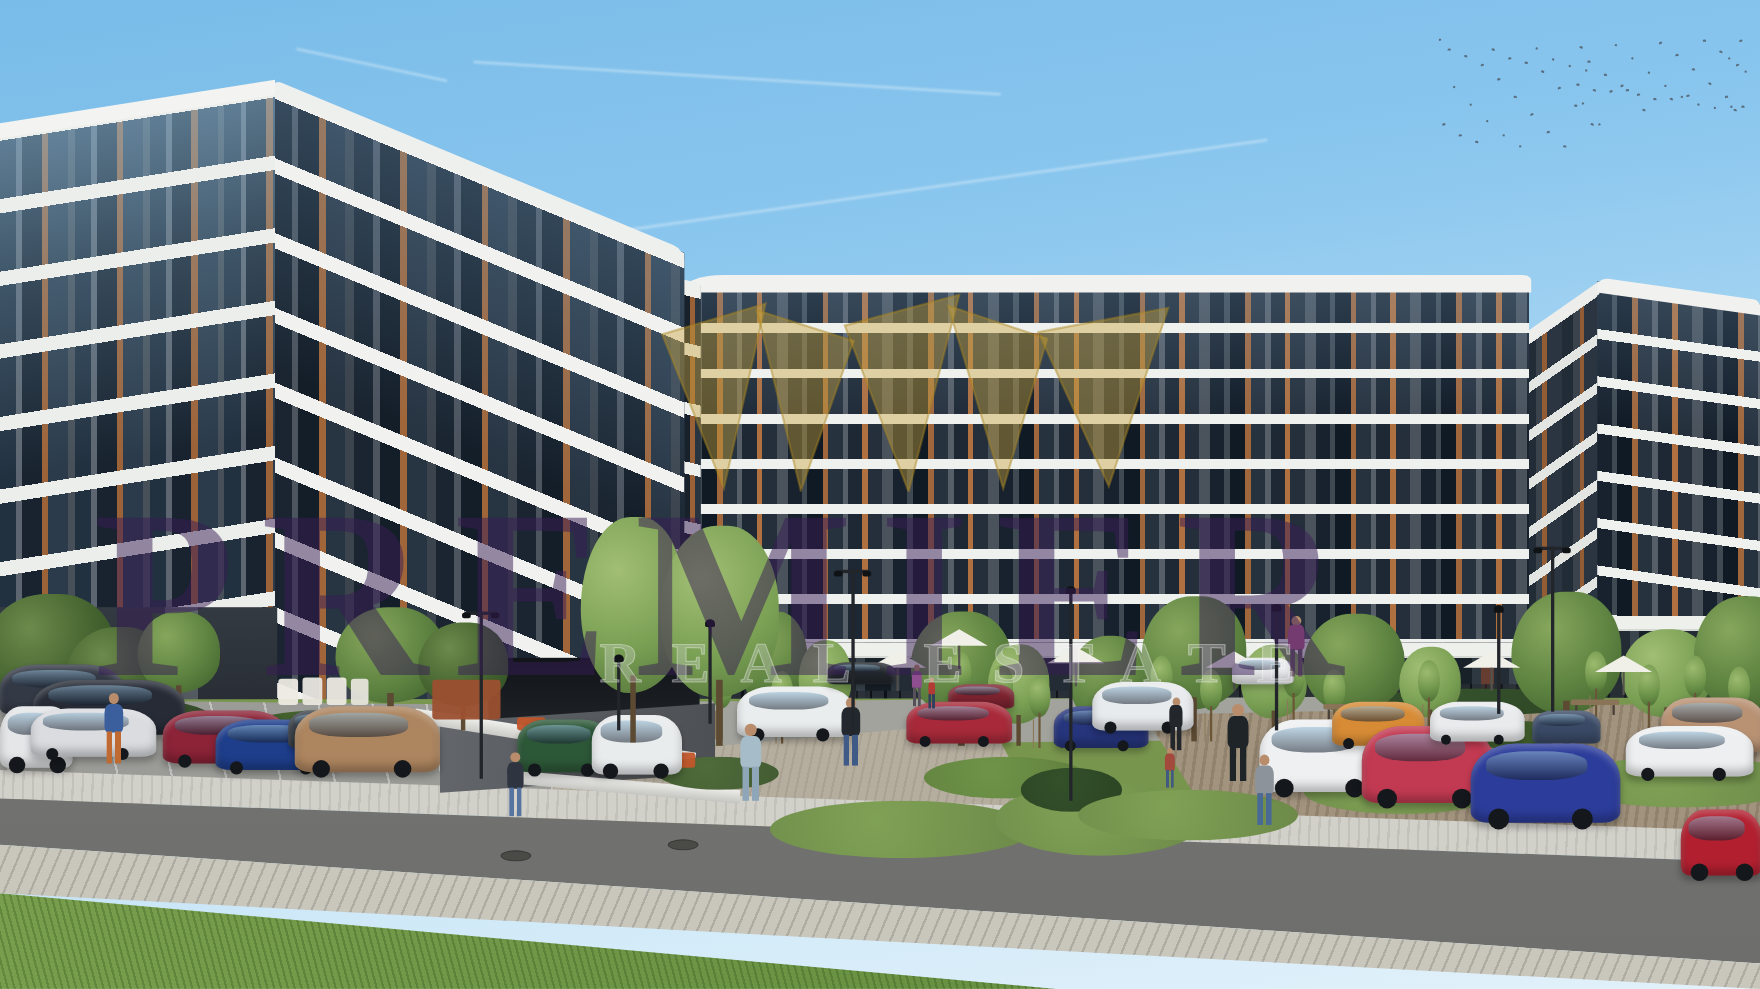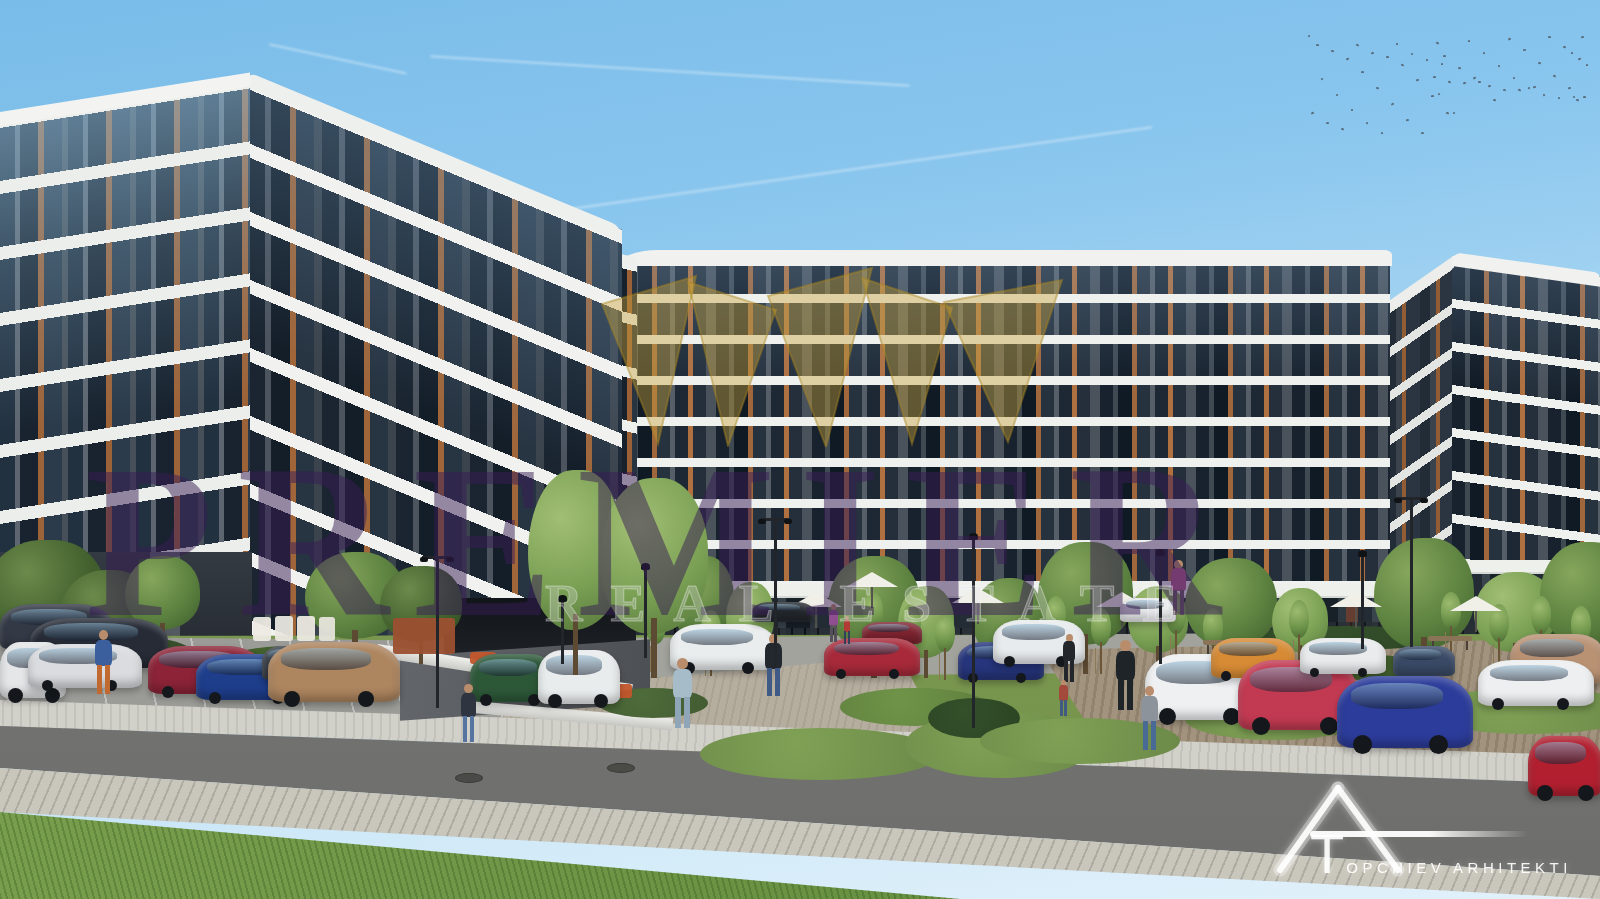--- a/index.html
+++ b/index.html
@@ -668,27 +668,13 @@
       <polygon points="2,42 96,14 58,182"></polygon>
       <polygon points="88,20 176,48 128,184"></polygon>
       <polygon points="168,34 272,6 226,185"></polygon>
       <polygon points="262,16 352,46 312,182"></polygon>
       <polygon points="344,40 462,18 408,180"></polygon>
     </g>
   </svg>
   <div id="wm-brand" class="abs">PREMIER</div>
   <div id="wm-tagline" class="abs">REAL ESTATE</div>
 
-  <div id="logo" class="abs">
-    <svg width="360" height="145" viewBox="0 0 360 145">
-      <g stroke="#ffffff" stroke-opacity="0.3" stroke-width="13" stroke-linecap="round">
-        <line x1="98" y1="46" x2="40" y2="128"></line>
-        <line x1="98" y1="46" x2="158" y2="128"></line>
-      </g>
-      <g stroke="#ffffff" stroke-opacity="0.9" stroke-width="6" stroke-linecap="round">
-        <line x1="98" y1="46" x2="40" y2="128"></line>
-        <line x1="98" y1="46" x2="158" y2="128"></line>
-      </g>
-    </svg>
-    <div id="logo-t-bar"></div>
-    <div id="logo-text">TOPCHIEV ARHITEKTI</div>
-  </div>
 </div>
 
 </body></html>

